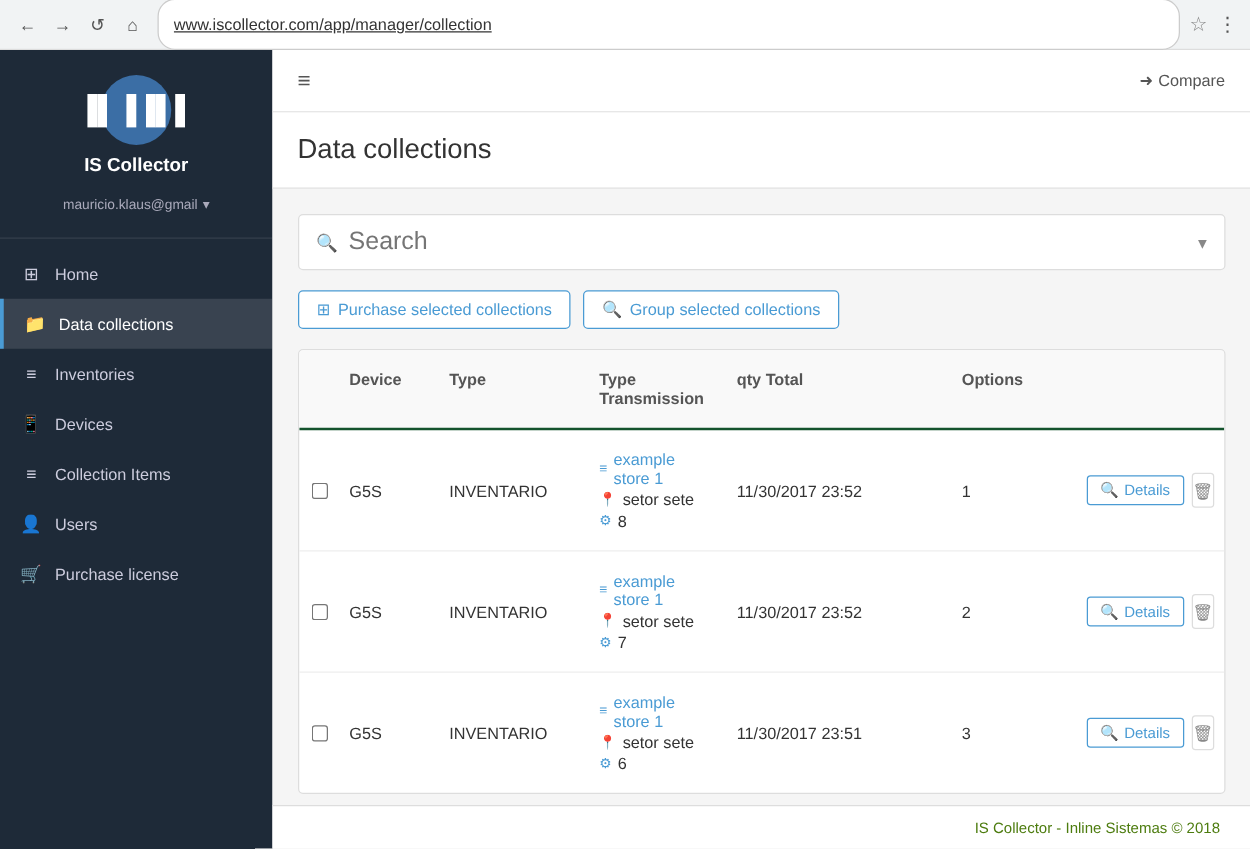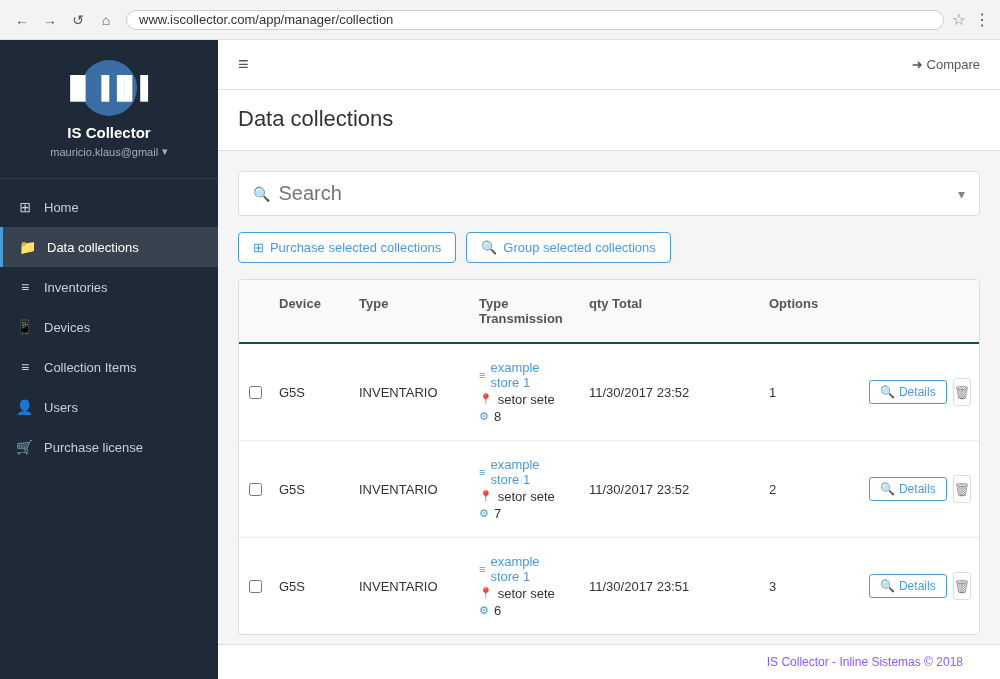--- a/index.html
+++ b/index.html
@@ -19,28 +19,29 @@
     .nav-btn {
       width: 24px; height: 24px;
       background: none; border: none; cursor: pointer;
       display: flex; align-items: center; justify-content: center;
       border-radius: 50%;
       color: #555;
       font-size: 14px;
     }
     .address-bar {
       flex: 1;
-      height: 20px;
+      height: 41px;
       border: 1px solid #ccc;
       border-radius: 14px;
       padding: 0 12px;
       font-size: 13px;
       background: white;
       color: #333;
       outline: none;
+      text-decoration: underline;
     }
     .star-btn {
       background: none; border: none; cursor: pointer;
       font-size: 16px; color: #888;
     }
     .menu-btn {
       background: none; border: none; cursor: pointer;
       font-size: 16px; color: #555;
     }
 
@@ -76,21 +77,21 @@
     }
     .barcode-icon {
       color: white;
       font-size: 22px;
       line-height: 1;
     }
     .sidebar-app-name {
       font-size: 15px;
       font-weight: bold;
       color: white;
-      margin-bottom: 4px;
+      margin-bottom: 16px;
     }
     .sidebar-user {
       font-size: 11px;
       color: #aab;
       display: flex;
       align-items: center;
       gap: 4px;
       cursor: pointer;
     }
     .sidebar-nav {
@@ -263,24 +264,24 @@
       display: flex; align-items: center; justify-content: center;
       color: #888; font-size: 13px;
       margin-left: 6px;
     }
     .options-cell { display: flex; align-items: center; }
 
     
     .app-footer {
       background: white;
       border-top: 1px solid #ddd;
-      padding: 10px 37px;
+      padding: 10px 24px;
       text-align: right;
       font-size: 12px;
-      color: #8b5cf6;
+      color: #4d7c0f;
     }
   </style>
 </head>
 <body>
 
 <div class="browser-chrome">
   <div class="nav-buttons">
     <button class="nav-btn">←</button>
     <button class="nav-btn">→</button>
     <button class="nav-btn">↺</button>

